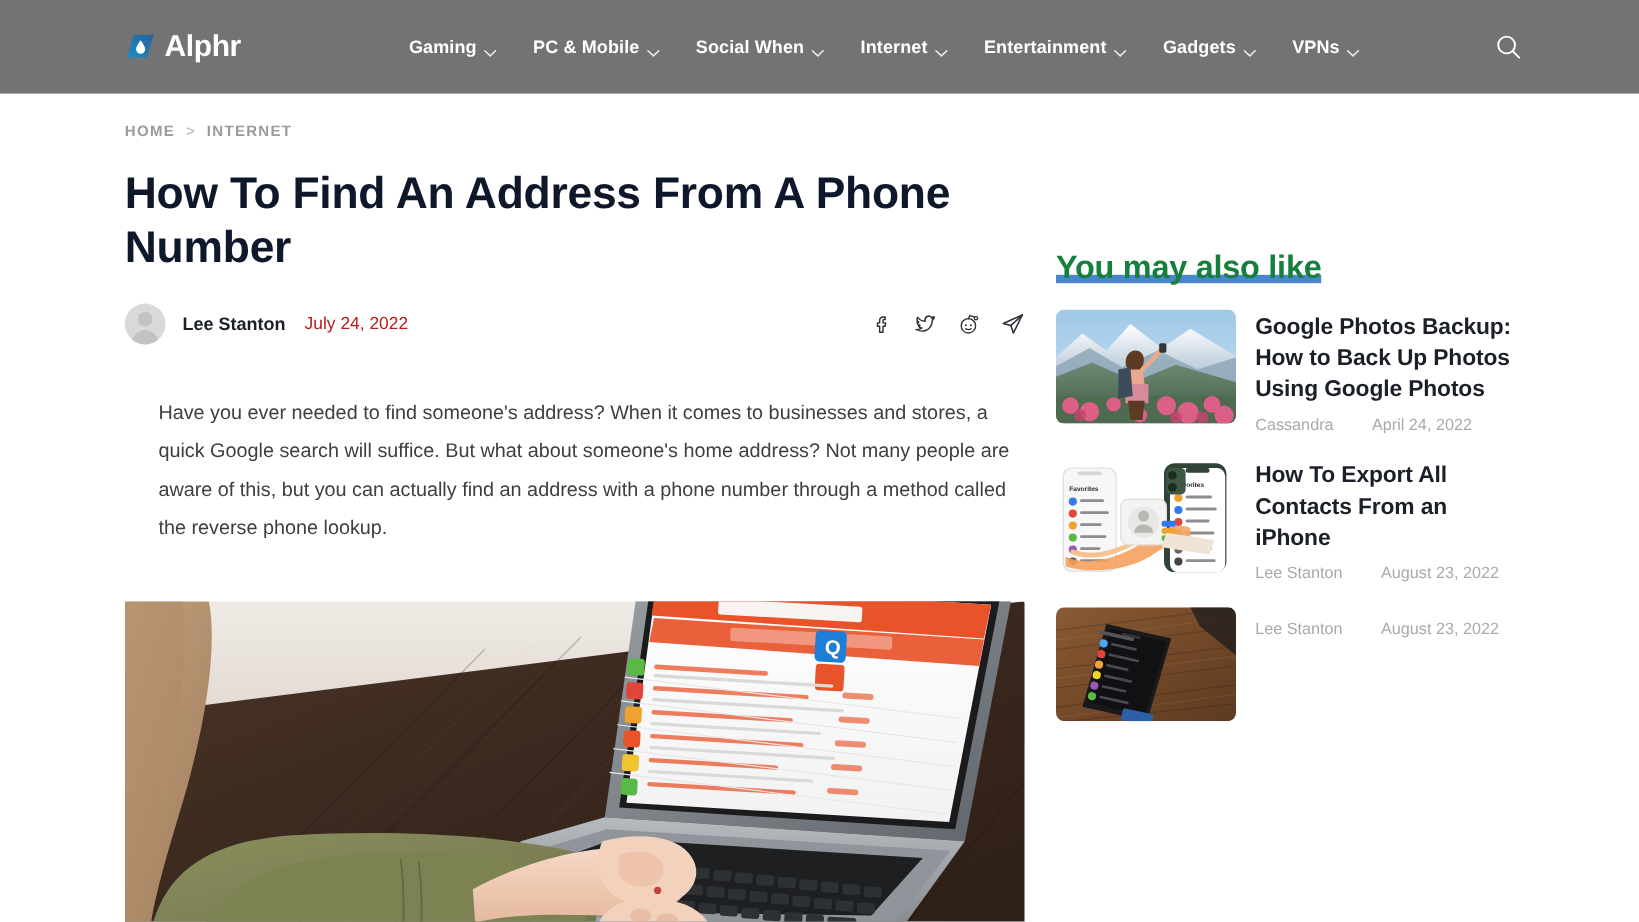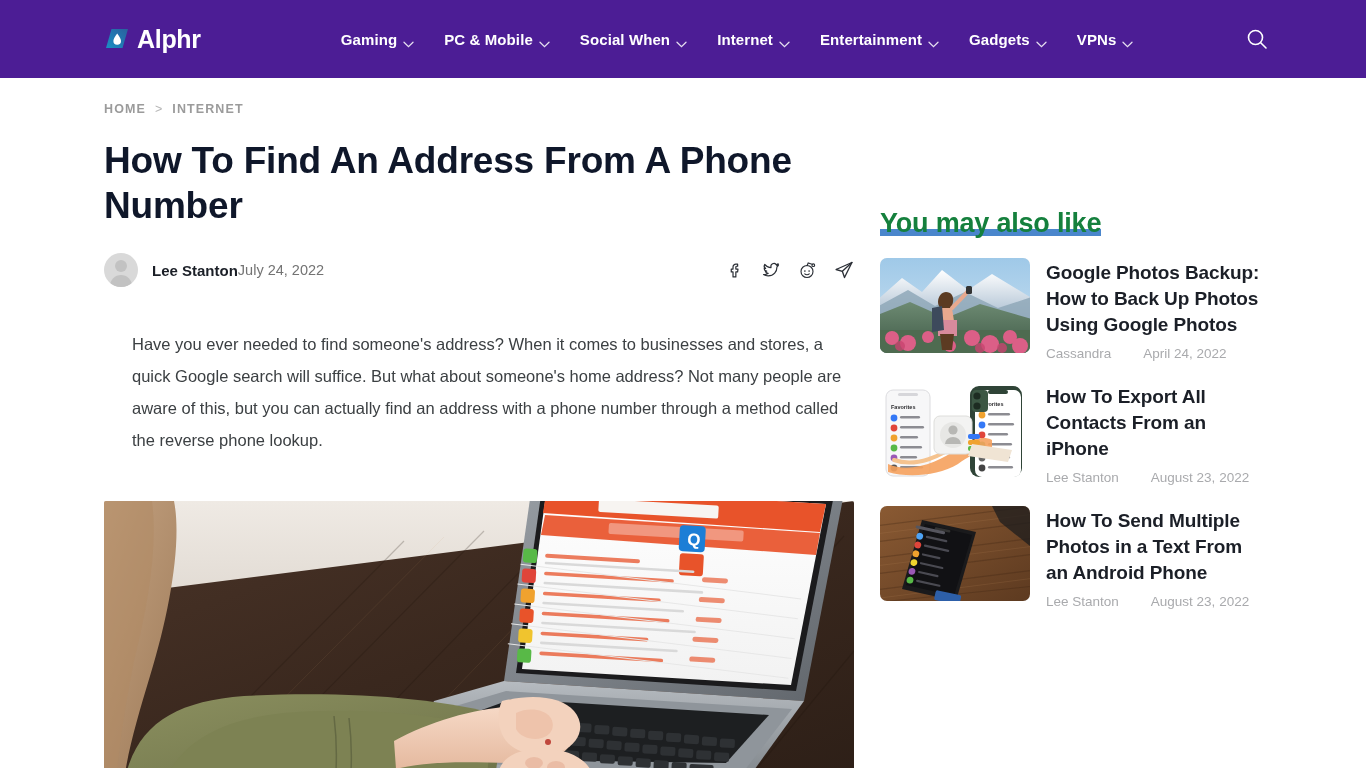--- a/index.html
+++ b/index.html
@@ -7,21 +7,21 @@
     width: 1366px; height: 768px;
     overflow: hidden;
     background: #ffffff;
     font-family: "Liberation Sans", sans-serif;
     -webkit-font-smoothing: antialiased;
   }
 
   
   .site-header {
     height: 78px;
-    background: #4c1d95;
+    background: #737373;
     display: flex;
     align-items: center;
     padding: 0 104px 0 104px;
     position: relative;
   }
   .logo {
     display: flex;
     align-items: center;
     gap: 7px;
     flex: 0 0 auto;
@@ -124,23 +124,23 @@
     background:#c2c2c2; left:6px; top:22px;
   }
   .author-name {
     margin-left: 14px;
     font-size: 15px;
     font-weight: 700;
     color: #1b1f27;
     cursor: pointer;
   }
   .pub-date {
-    margin-left: 0;
+    margin-left: 16px;
     font-size: 14.5px;
-    color: #737373;
+    color: #b91c1c;
   }
   .share-icons {
     margin-left: auto;
     display: flex;
     align-items: center;
     gap: 18px;
   }
   .share-icons .sicon { cursor: pointer; display:block; }
 
   
@@ -722,21 +722,20 @@
               <circle cx="40" cy="68" r="3.4" fill="#9b59b6"></circle>
                 <rect x="46" y="66" width="21" height="2.2" rx="1.1" fill="#4a4a52"></rect>
               <circle cx="40" cy="77" r="3.4" fill="#58b947"></circle>
                 <rect x="46" y="75" width="25" height="2.2" rx="1.1" fill="#4a4a52"></rect>
               <rect x="34" y="22" width="30" height="3" rx="1.5" fill="#55555e"></rect>
             </g>
             <rect x="56" y="84" width="26" height="10" rx="2" fill="#2d5fa8" transform="rotate(12 56 84)"></rect>
           </svg>
         </div>
         <div class="rel-text">
-          <div class="rel-title">How To Send Multiple Photos in a Text From an Android Phone</div>
           <div class="rel-meta">
             <span>Lee Stanton</span>
             <span>August 23, 2022</span>
           </div>
         </div>
       </div>
 
     </div>
   </aside>
 </div>

